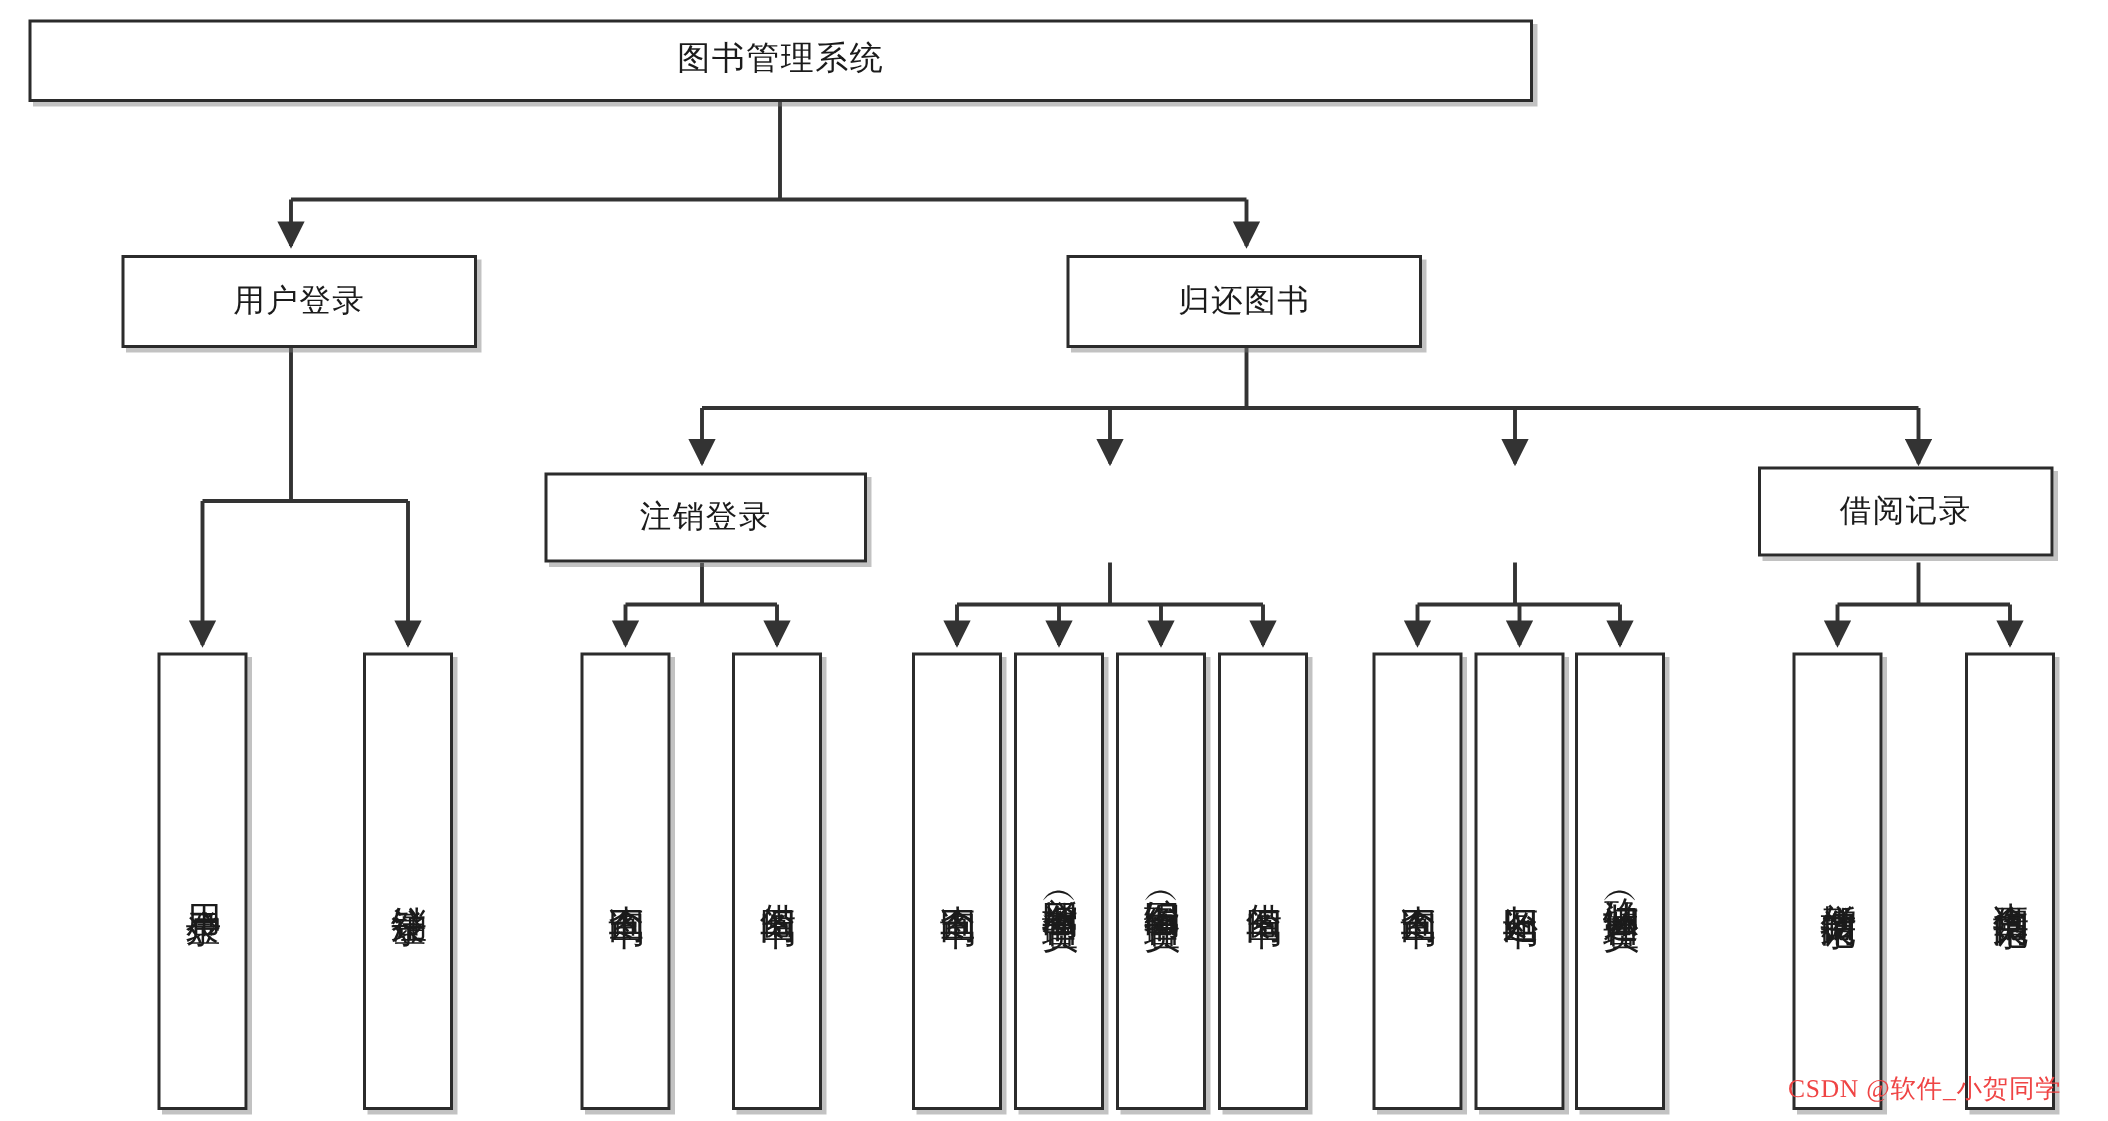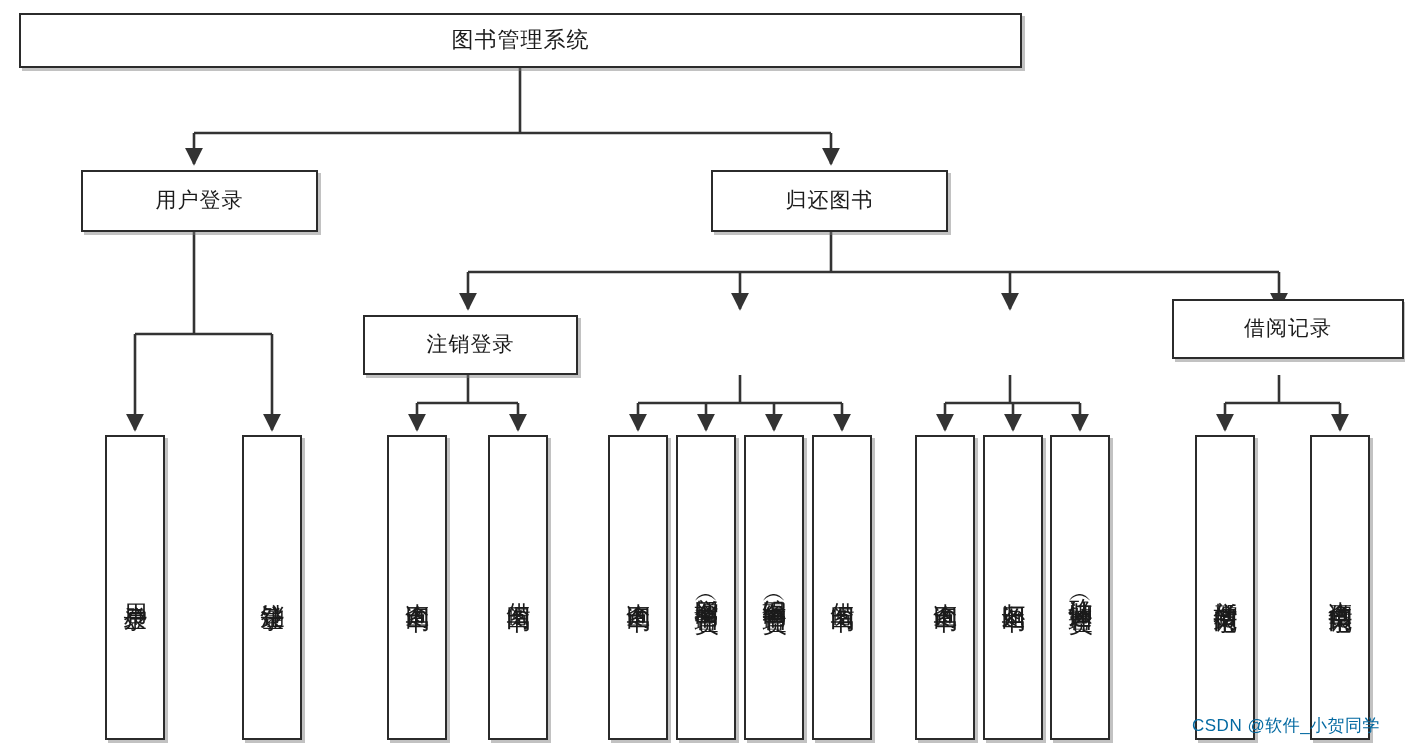--- a/index.html
+++ b/index.html
@@ -59,24 +59,24 @@
     text-orientation: upright;
     white-space: normal;
     line-height: 1.05;
     text-align: center;
   }
   .watermark {
     position: absolute;
     left: 1192px;
     top: 714px;
     font-size: 17px;
-    color: #0369a1;
+    color: #ef4444;
     letter-spacing: 0.5px;
     white-space: nowrap;
-    font-family: Liberation Sans, sans-serif;
+    font-family: Liberation Serif, serif;
   }
 </style>
 </head>
 <body>
 
 <div id="diagram-root">
 
   <svg id="diagram-svg" viewBox="0 0 1405 747" xmlns="http://www.w3.org/2000/svg">
     <defs>
       <marker id="arrow" viewBox="0 0 10 10" refX="9" refY="5" markerWidth="7" markerHeight="7" orient="auto-start-reverse">
@@ -134,21 +134,21 @@
   <div class="node horiz" style="left:81px; top:170px; width:237px; height:62px;">
     <span>用户登录</span>
   </div>
   <div class="node horiz" style="left:711px; top:170px; width:237px; height:62px;">
     <span>归还图书</span>
   </div>
 
   <div class="node horiz" style="left:363px; top:315px; width:215px; height:60px;">
     <span>注销登录</span>
   </div>
-  <div class="node horiz" style="left:1172px; top:299px; width:232px; height:60px;">
+  <div class="node horiz" style="left:1172px; top:311px; width:197px; height:60px;">
     <span>借阅记录</span>
   </div>
 
   <div class="node vert" style="left:105px; top:435px; width:60px; height:305px;">
     <span class="vlabel">用户登录</span>
   </div>
   <div class="node vert" style="left:242px; top:435px; width:60px; height:305px;">
     <span class="vlabel">注销登录</span>
   </div>
 

